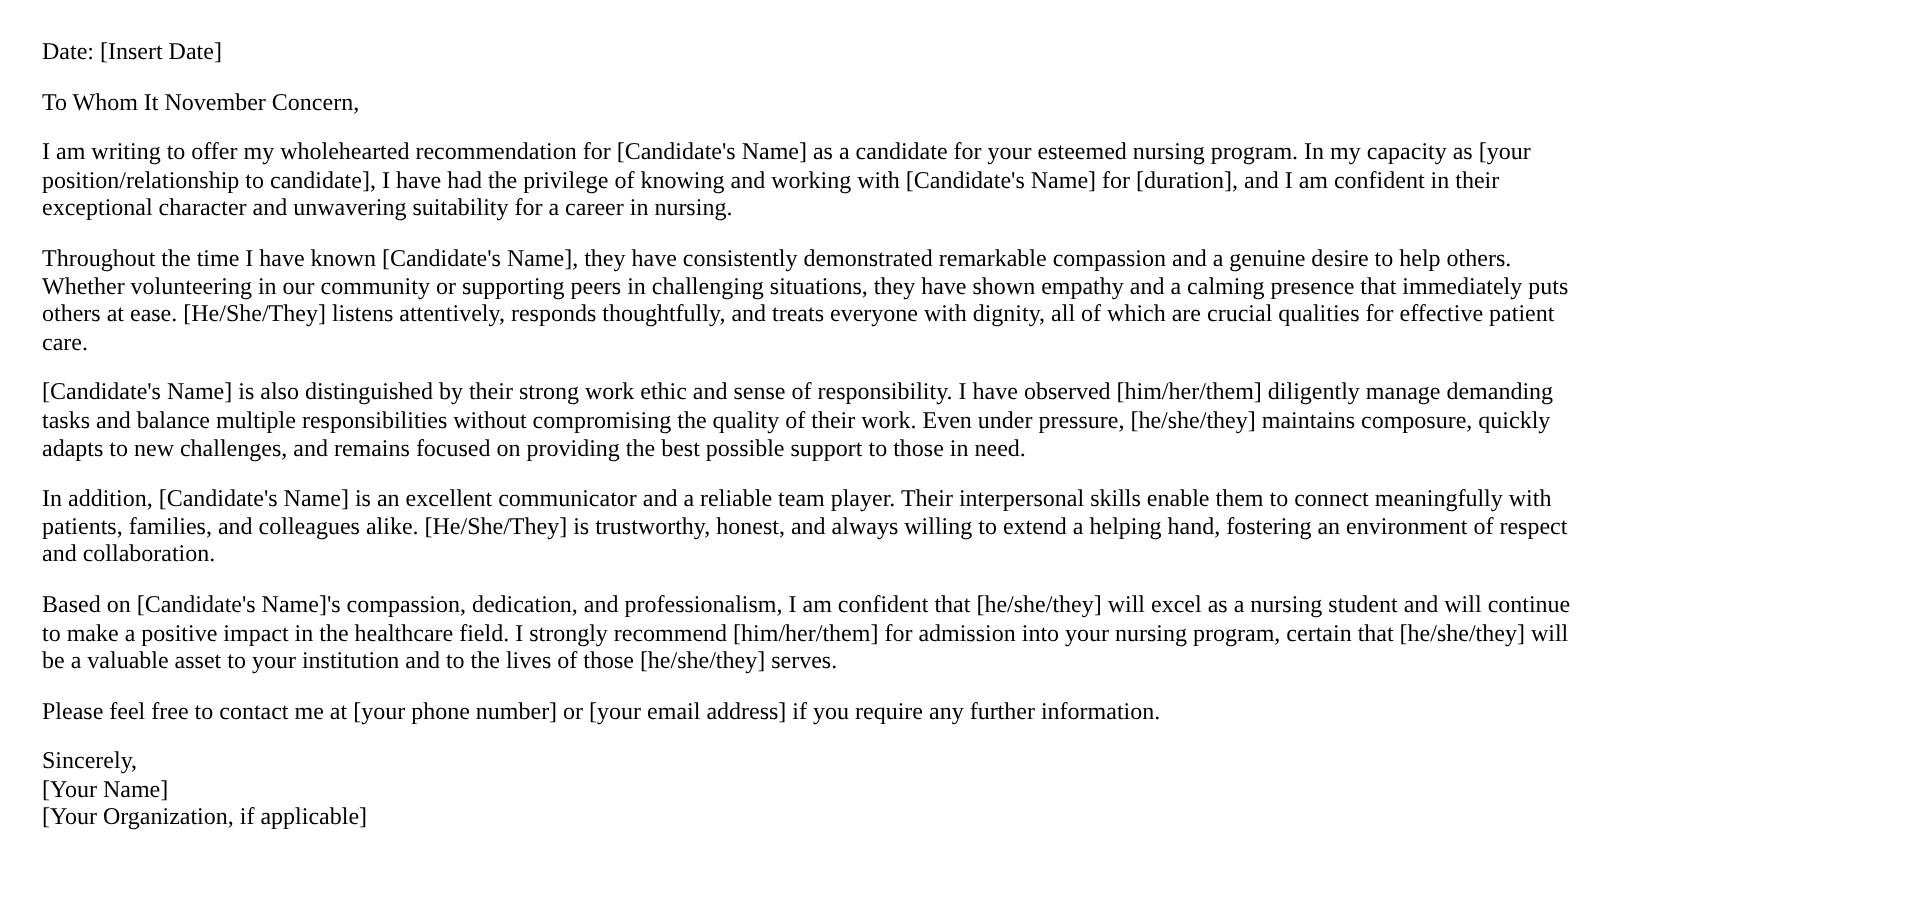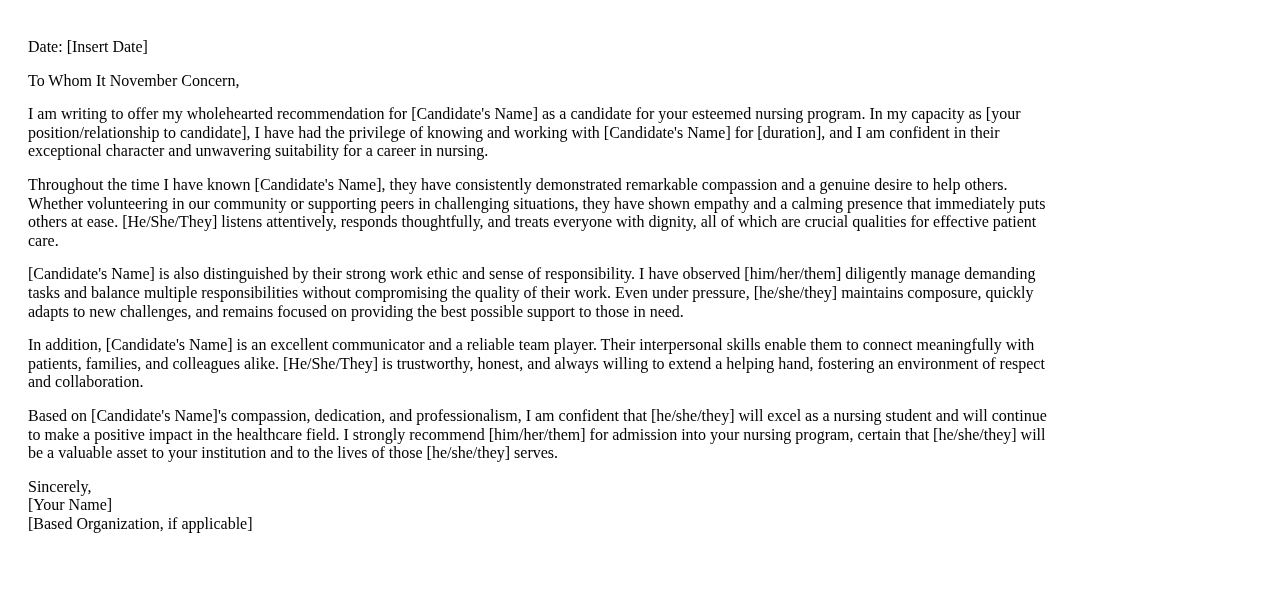--- a/index.html
+++ b/index.html
@@ -13,39 +13,39 @@
     overflow: hidden;
   }
   .letter {
     box-sizing: border-box;
     padding: 26px 28px 0 28px;
     width: 1088px;
     color: #000000;
     font-family: "Liberation Serif", "DejaVu Serif", serif;
     font-size: 16px;
     line-height: 18.6px;
-    margin-top: 12px;
   }
   .letter p {
     margin: 0 0 15px 0;
     max-width: 1222px;
   }
   .signature-block span {
     display: block;
   }
 </style>
 </head>
 <body>
 
 <div class="letter">
   <p>Date: [Insert Date]</p>
   <p>To Whom It November Concern,</p>
   <p>I am writing to offer my wholehearted recommendation for [Candidate's Name] as a candidate for your esteemed nursing program. In my capacity as [your position/relationship to candidate], I have had the privilege of knowing and working with [Candidate's Name] for [duration], and I am confident in their exceptional character and unwavering suitability for a career in nursing.</p>
   <p>Throughout the time I have known [Candidate's Name], they have consistently demonstrated remarkable compassion and a genuine desire to help others. Whether volunteering in our community or supporting peers in challenging situations, they have shown empathy and a calming presence that immediately puts others at ease. [He/She/They] listens attentively, responds thoughtfully, and treats everyone with dignity, all of which are crucial qualities for effective patient care.</p>
   <p>[Candidate's Name] is also distinguished by their strong work ethic and sense of responsibility. I have observed [him/her/them] diligently manage demanding tasks and balance multiple responsibilities without compromising the quality of their work. Even under pressure, [he/she/they] maintains composure, quickly adapts to new challenges, and remains focused on providing the best possible support to those in need.</p>
   <p>In addition, [Candidate's Name] is an excellent communicator and a reliable team player. Their interpersonal skills enable them to connect meaningfully with patients, families, and colleagues alike. [He/She/They] is trustworthy, honest, and always willing to extend a helping hand, fostering an environment of respect and collaboration.</p>
   <p>Based on [Candidate's Name]'s compassion, dedication, and professionalism, I am confident that [he/she/they] will excel as a nursing student and will continue to make a positive impact in the healthcare field. I strongly recommend [him/her/them] for admission into your nursing program, certain that [he/she/they] will be a valuable asset to your institution and to the lives of those [he/she/they] serves.</p>
+  <p>Please feel free to contact me at [your phone number] or [your email address] if you require any further information.</p>
   <p class="signature-block">
     <span>Sincerely,</span>
     <span>[Your Name]</span>
-    <span>[Based Organization, if applicable]</span>
+    <span>[Your Organization, if applicable]</span>
   </p>
 </div>
 
 </body></html>

